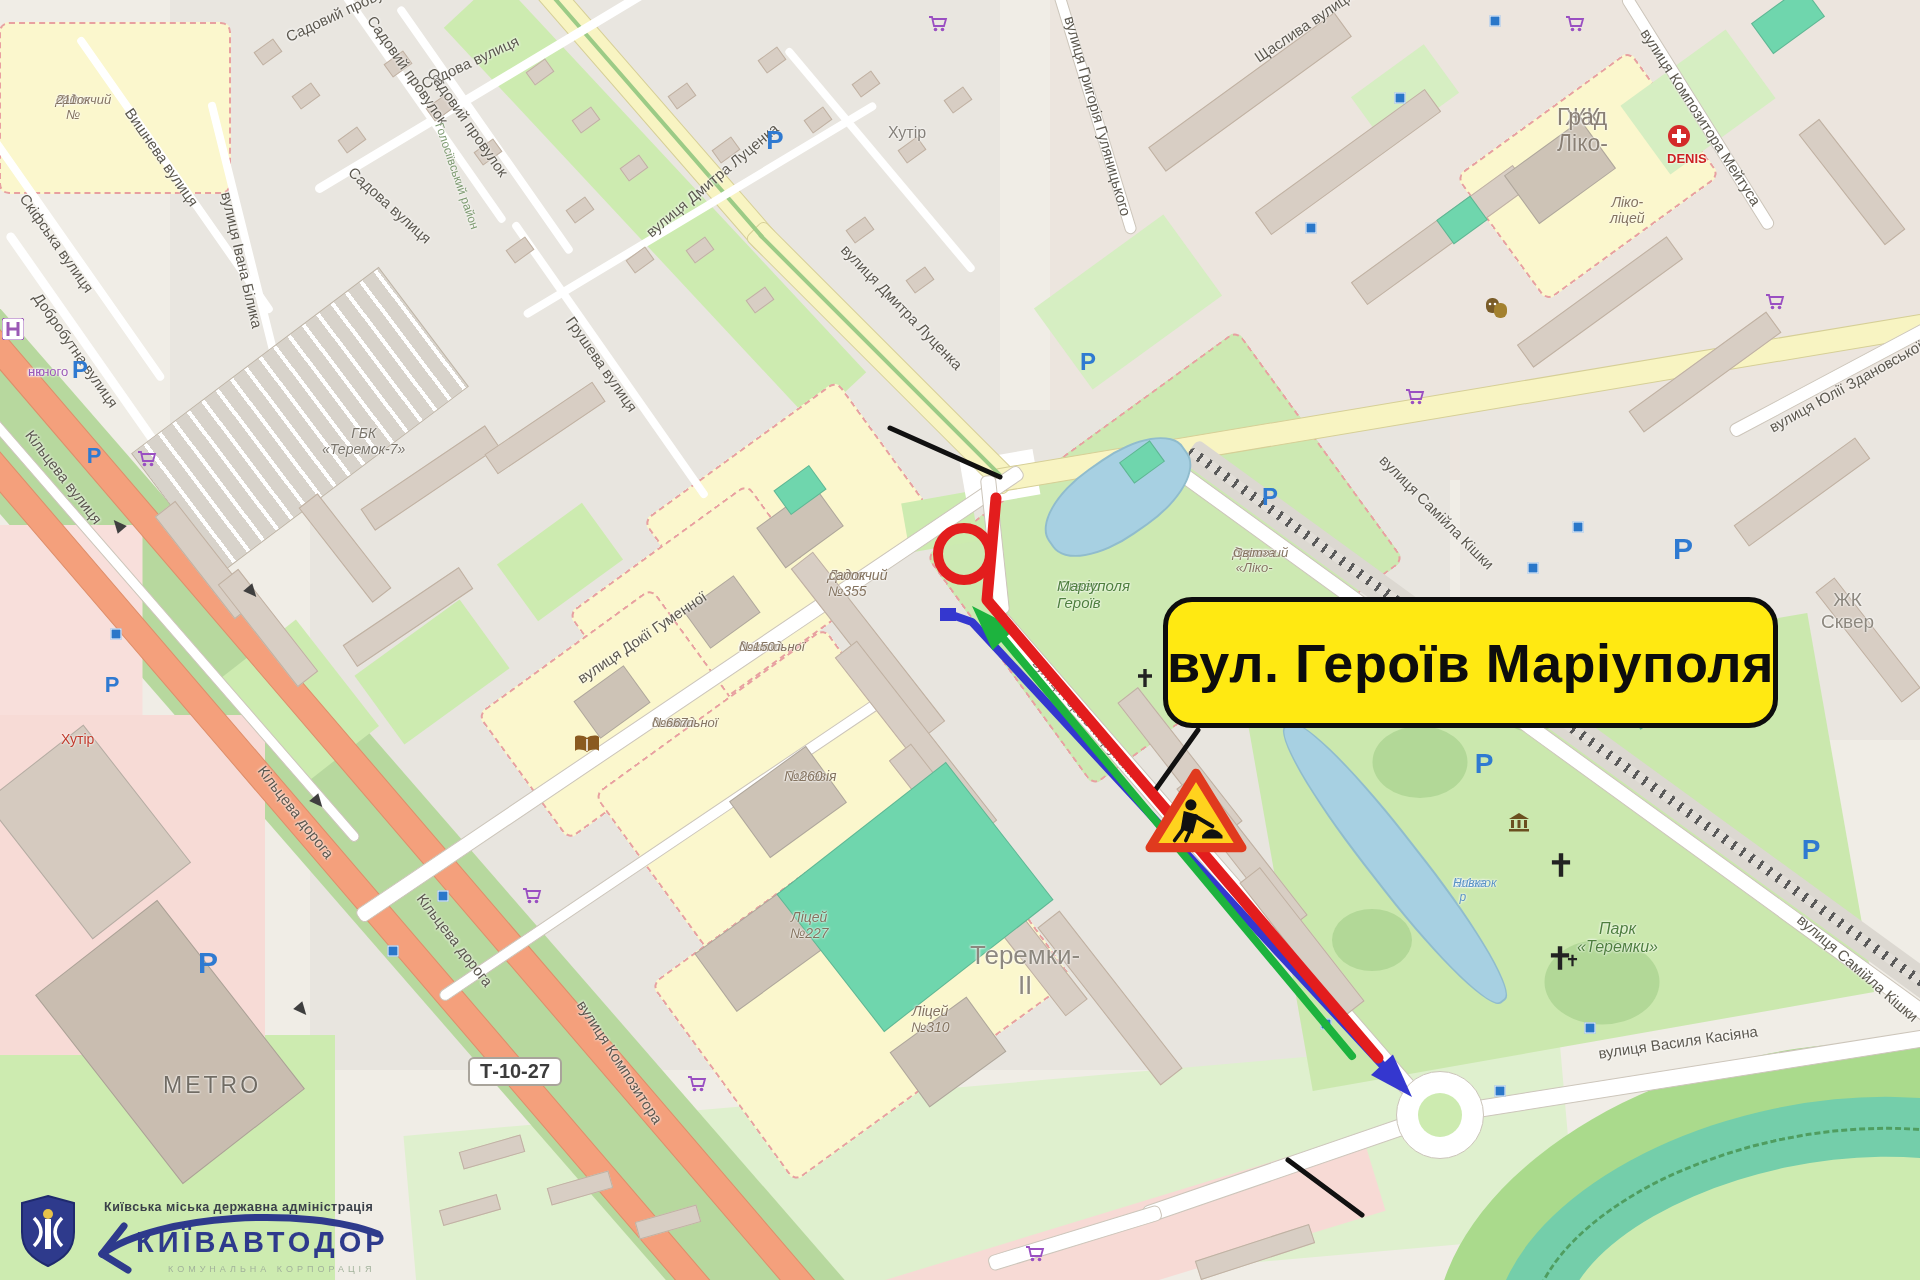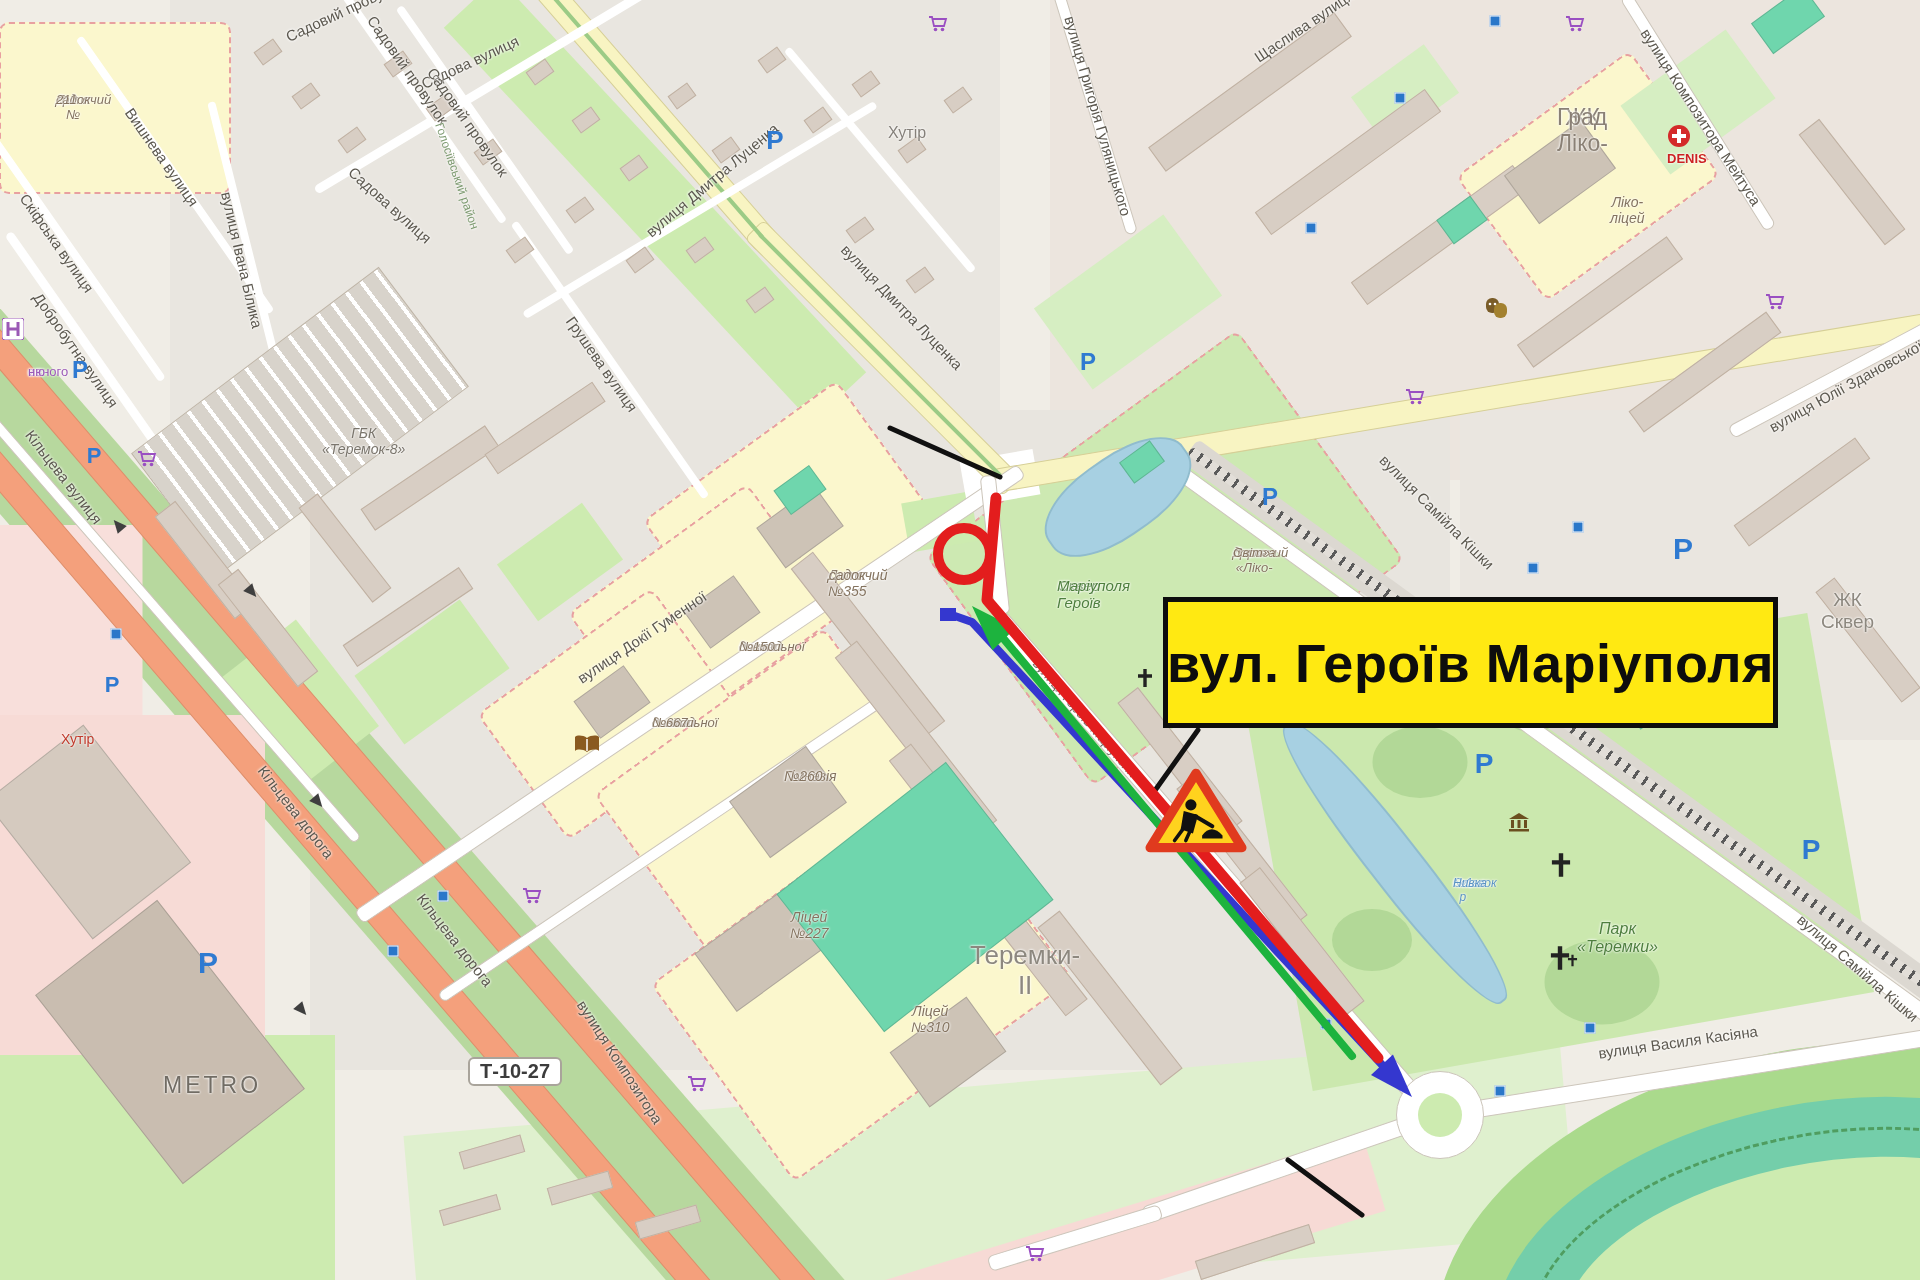--- a/index.html
+++ b/index.html
@@ -15,21 +15,21 @@
   .p-ico{color:#2f7ad1;font-weight:bold;}
   .stop{width:11px;height:11px;background:#2a77c9;border:1px solid #fff;}
   .tri{width:0;height:0;border-left:13px solid #3f3f3f;border-top:6px solid transparent;border-bottom:6px solid transparent;}
   .striped{background:repeating-linear-gradient(90deg,#d8d3cb 0 14px,#ffffff 14px 18px);border:1px solid #beb4a6;}
   .ticks{background:repeating-linear-gradient(90deg,#5a5a5a 0 3px,#e2ded8 3px 11px);}
   #route-svg{left:0;top:0;z-index:5;pointer-events:none;}
   .callout{z-index:7;background:#ffe912;border:5px solid #0d0d0d;color:#0d0d0d;
     display:flex;align-items:center;justify-content:center;font-weight:600;font-size:54px;
     white-space:nowrap;letter-spacing:.5px;}
   #callout-1{left:325px;top:288px;width:565px;height:145px;}
-  #callout-2{left:1163px;top:597px;width:615px;height:131px;}
+  #callout-2{left:1163px;top:597px;width:615px;height:131px;border-radius:29px;}
   #callout-3{left:703px;top:1047px;width:585px;height:138px;}
   #work-sign{z-index:6;}
   #badge{left:468px;top:1057px;z-index:4;background:#fff;border:2px solid #a9a49b;border-radius:6px;
     color:#3c3c3c;font-weight:bold;font-size:20px;padding:1px 10px;}
   #logo{left:18px;top:1192px;width:430px;height:86px;z-index:8;}
   #logo-org{left:86px;top:8px;font-size:12.5px;font-weight:bold;color:#3a3f49;letter-spacing:.5px;}
   #logo-name{left:118px;top:34px;font-size:29px;font-weight:bold;color:#2e3a8c;letter-spacing:4px;}
   #logo-sub{left:150px;top:72px;font-size:9px;color:#a2b29b;letter-spacing:4px;}
 </style>
 </head>
@@ -198,21 +198,21 @@
     <div class="slabel" style="z-index: 4; left: 296px; top: 812px; transform: translate(-50%, -50%) rotate(52deg); font-size: 15px; color: rgb(92, 88, 79);">Кільцева дорога</div>
     <div class="slabel" style="z-index: 4; left: 455px; top: 940px; transform: translate(-50%, -50%) rotate(52deg); font-size: 15px; color: rgb(92, 88, 79);">Кільцева дорога</div>
     <div class="slabel" style="z-index: 4; left: 1678px; top: 1042px; transform: translate(-50%, -50%) rotate(-8deg); font-size: 15px; color: rgb(92, 88, 79);">вулиця Василя Касіяна</div>
     <div class="slabel" style="z-index: 4; left: 620px; top: 1062px; transform: translate(-50%, -50%) rotate(57deg); font-size: 15px; color: rgb(92, 88, 79);">вулиця Композитора</div>
     <div class="poi" style="z-index: 4; left: 56px; top: 93px; transform: translate(-50%, -50%); font-size: 13px; color: rgb(132, 115, 95); font-style: italic;">
       <div>Дитячий</div>
       <div>садок №</div>
       <div>211</div>
     </div>
     <div class="poi" style="z-index: 4; left: 322px; top: 425px; transform: translate(-50%, -50%); font-size: 14px; color: rgb(122, 117, 108); font-style: italic;">
-      <div>ГБК «Теремок-8»</div>
+      <div>ГБК «Теремок-7»</div>
     </div>
     <div class="poi" style="z-index: 4; left: 888px; top: 124px; transform: translate(-50%, -50%); font-size: 16px; color: rgb(133, 128, 122);">
       <div>Хутір</div>
     </div>
     <div class="poi" style="z-index: 4; left: 1557px; top: 104px; transform: translate(-50%, -50%); font-size: 23px; color: rgb(138, 128, 117);">
       <div>ЖК Ліко-</div>
       <div>Град</div>
     </div>
     <div class="poi" style="z-index: 4; left: 1667px; top: 152px; transform: translate(-50%, -50%); font-size: 13px; color: rgb(204, 34, 34); font-weight: bold;">
       <div>DENIS</div>
@@ -437,13 +437,28 @@
       <path d="M49 47 L66 57" stroke="#111" stroke-width="4" stroke-linecap="round"></path>
       <path d="M56 66 Q65 54 76 66 L76 69 L56 69 Z" fill="#111"></path>
       <path d="M37 60 L29 71 M44 62 L40 71" stroke="#111" stroke-width="3.5" stroke-linecap="round"></path>
     </svg>
   </div>
 
   <div id="callout-2" class="callout">вул. Героїв Маріуполя</div>
 
   <div id="badge">Т-10-27</div>
 
+  <div id="logo">
+    <svg width="430" height="86" viewBox="0 0 430 86">
+      <path d="M30 4 L56 11 V40 C56 57 47 66 30 74 C13 66 4 57 4 40 V11 Z" fill="#2e3a8c" stroke="#1f2a6e" stroke-width="2"></path>
+      <circle cx="30" cy="22" r="5" fill="#e8c24a"></circle>
+      <rect x="27" y="27" width="6" height="30" fill="#ffffff"></rect>
+      <path d="M16 26 Q30 40 16 54" stroke="#ffffff" stroke-width="3.5" fill="none"></path>
+      <path d="M44 26 Q30 40 44 54" stroke="#ffffff" stroke-width="3.5" fill="none"></path>
+      <path d="M84 62 C140 22 288 14 360 42" stroke="#2e3a8c" stroke-width="7" fill="none" stroke-linecap="round"></path>
+      <path d="M84 62 L106 34" stroke="#2e3a8c" stroke-width="7" fill="none" stroke-linecap="round"></path>
+      <path d="M84 62 L110 78" stroke="#2e3a8c" stroke-width="7" fill="none" stroke-linecap="round"></path>
+    </svg>
+    <span id="logo-org">Київська міська державна адміністрація</span>
+    <span id="logo-name">КИЇВАВТОДОР</span>
+    <span id="logo-sub">КОМУНАЛЬНА КОРПОРАЦІЯ</span>
+  </div>
 </div>
 
 </body></html>

